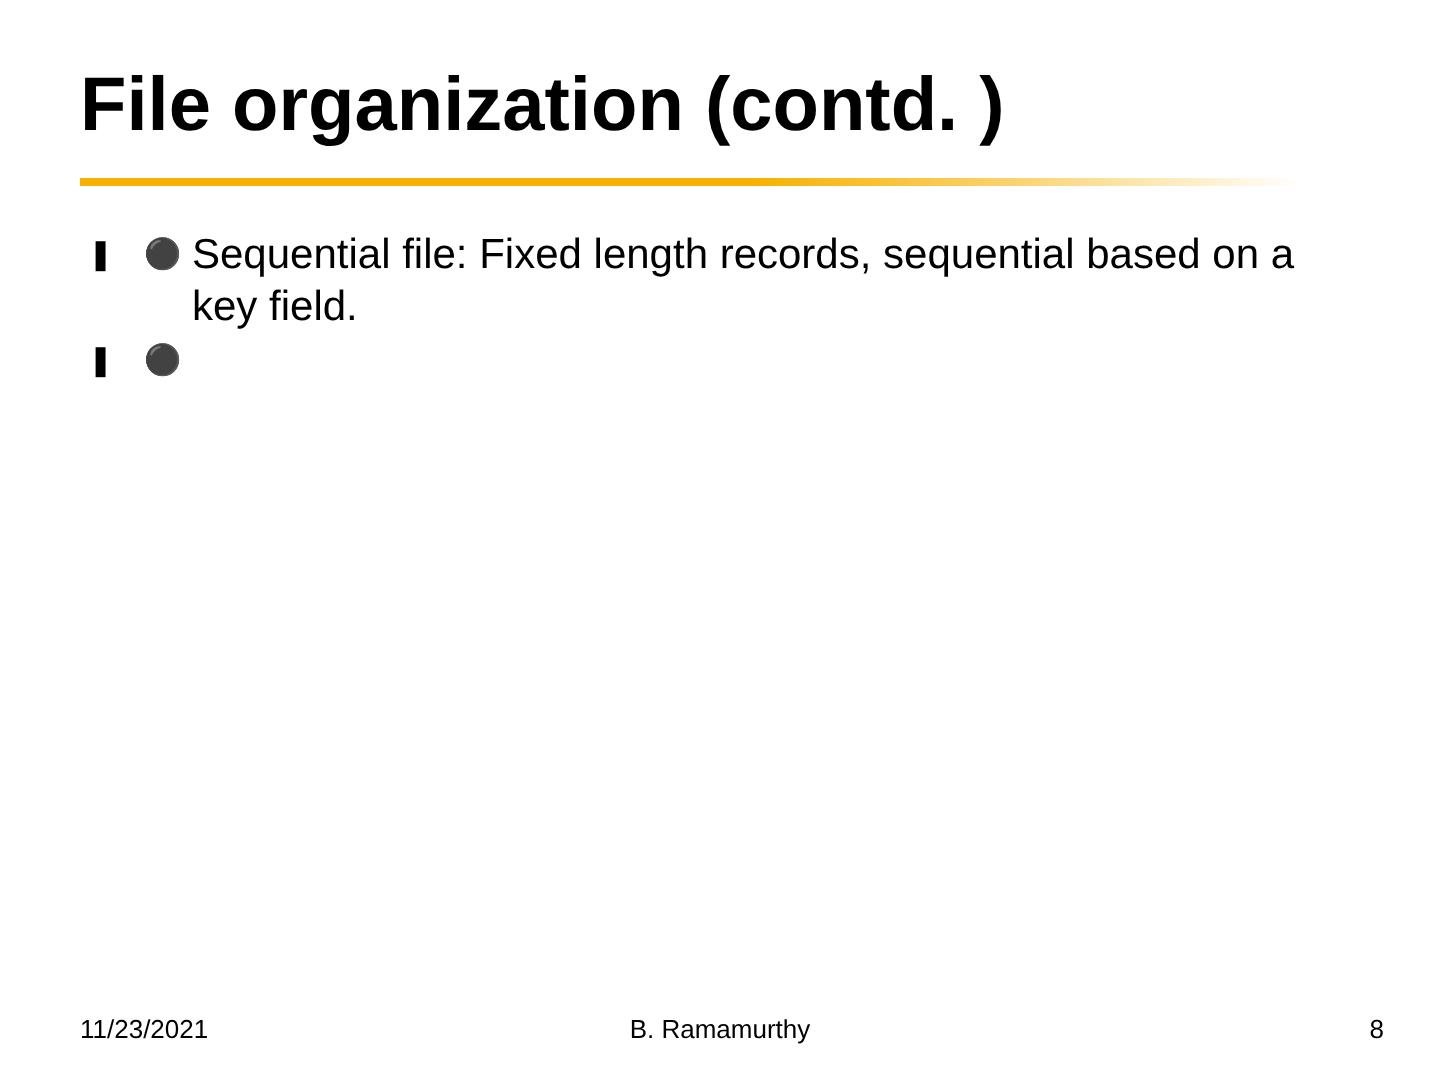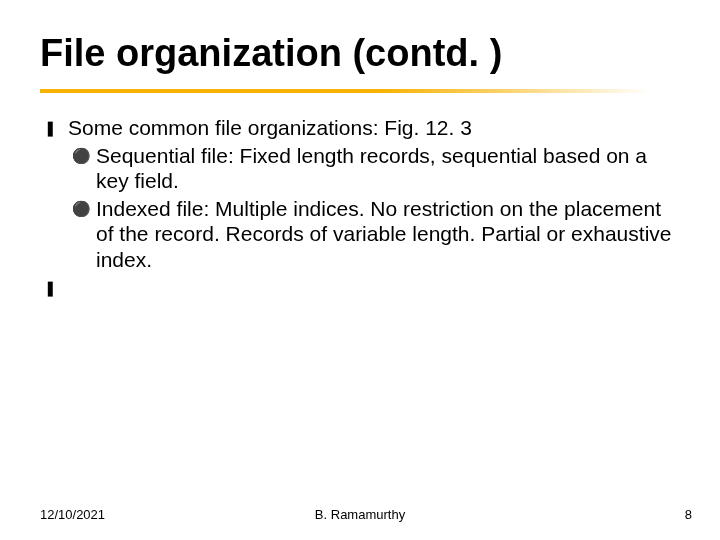--- a/index.html
+++ b/index.html
@@ -83,46 +83,44 @@
 
 <div class="slide">
 
   <div class="title">File organization (contd. )</div>
   <div class="underline"></div>
 
   <div class="body">
 
     <div class="l1">
       <span class="bullet">❚</span>
-      <span>Some common file organizations: Fig. 12. 3</span>
     </div>
 
     <div class="l2">
       <span class="bullet">⚫</span>
     </div>
 
     <div class="l2">
       <span class="bullet">⚫</span>
       <span>Sequential file: Fixed length records, sequential based on a key field.</span>
     </div>
 
     <div class="l2">
       <span class="bullet">⚫</span>
     </div>
 
     <div class="l2">
       <span class="bullet">⚫</span>
-      <span>Indexed file: Multiple indices. No restriction on the placement of the record. Records of variable length. Partial or exhaustive index.</span>
     </div>
 
     <div class="l1">
       <span class="bullet">❚</span>
     </div>
 
   </div>
 
   <div class="footer">
-    <span class="date">12/10/2021</span>
+    <span class="date">11/23/2021</span>
     <span class="author">B. Ramamurthy</span>
     <span class="page">8</span>
   </div>
 
 </div>
 
 </body></html>

